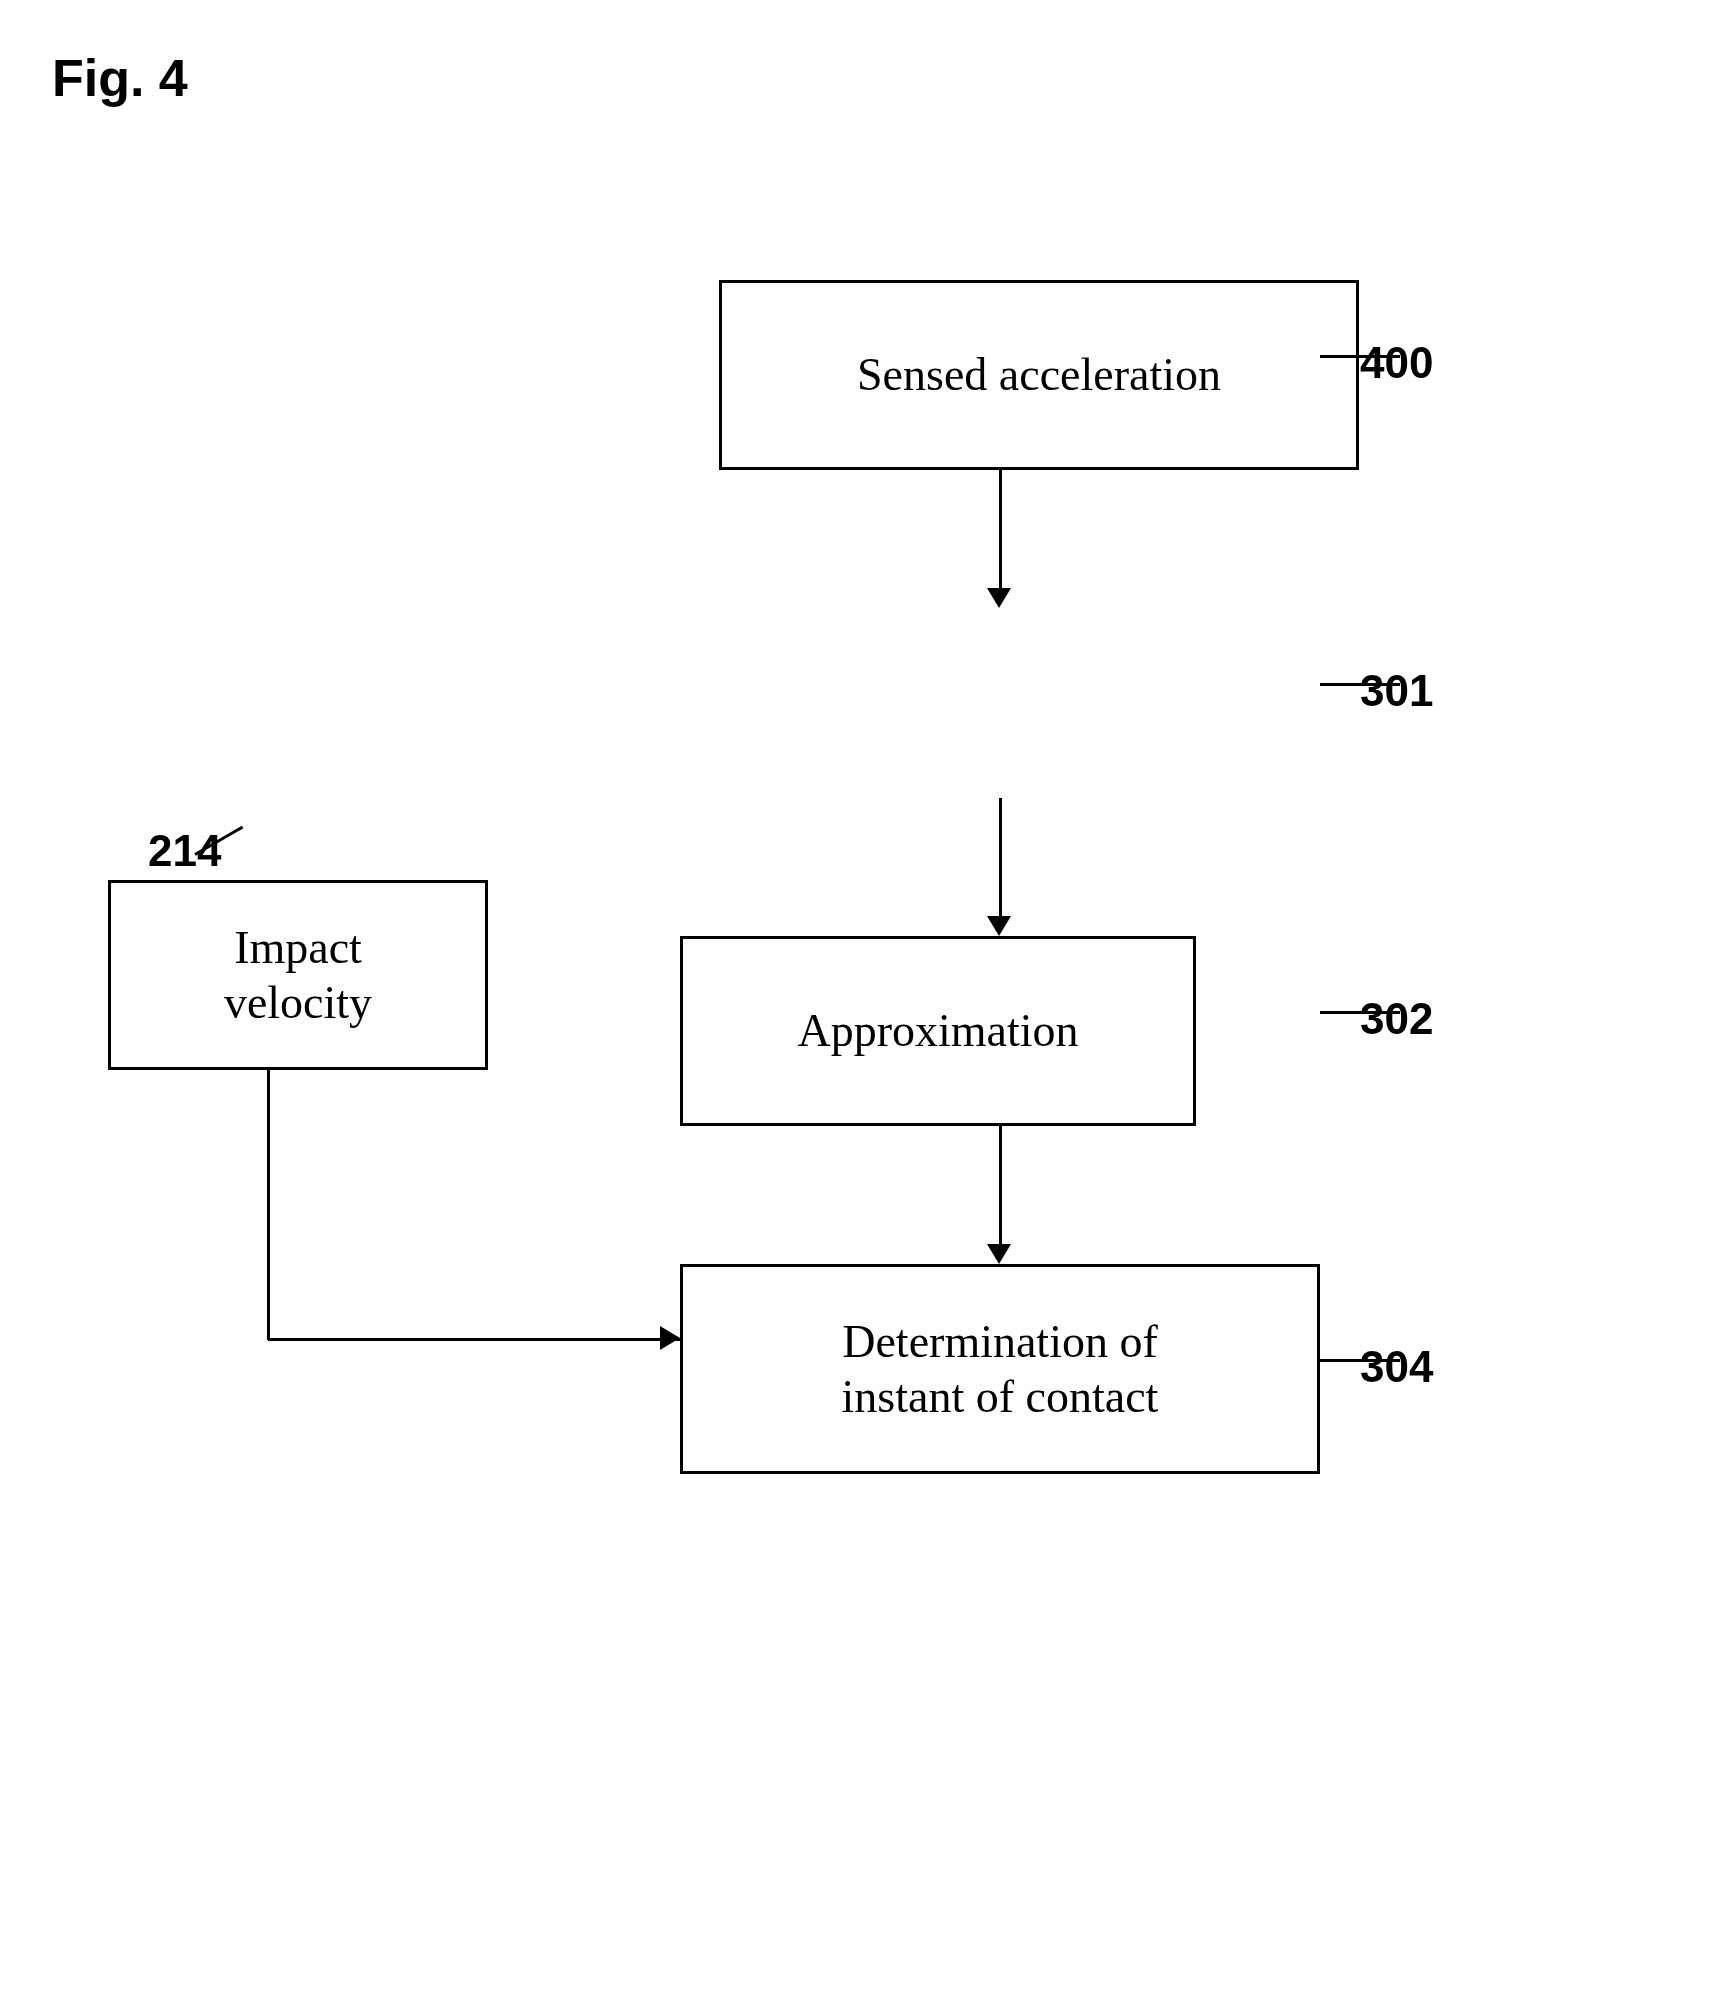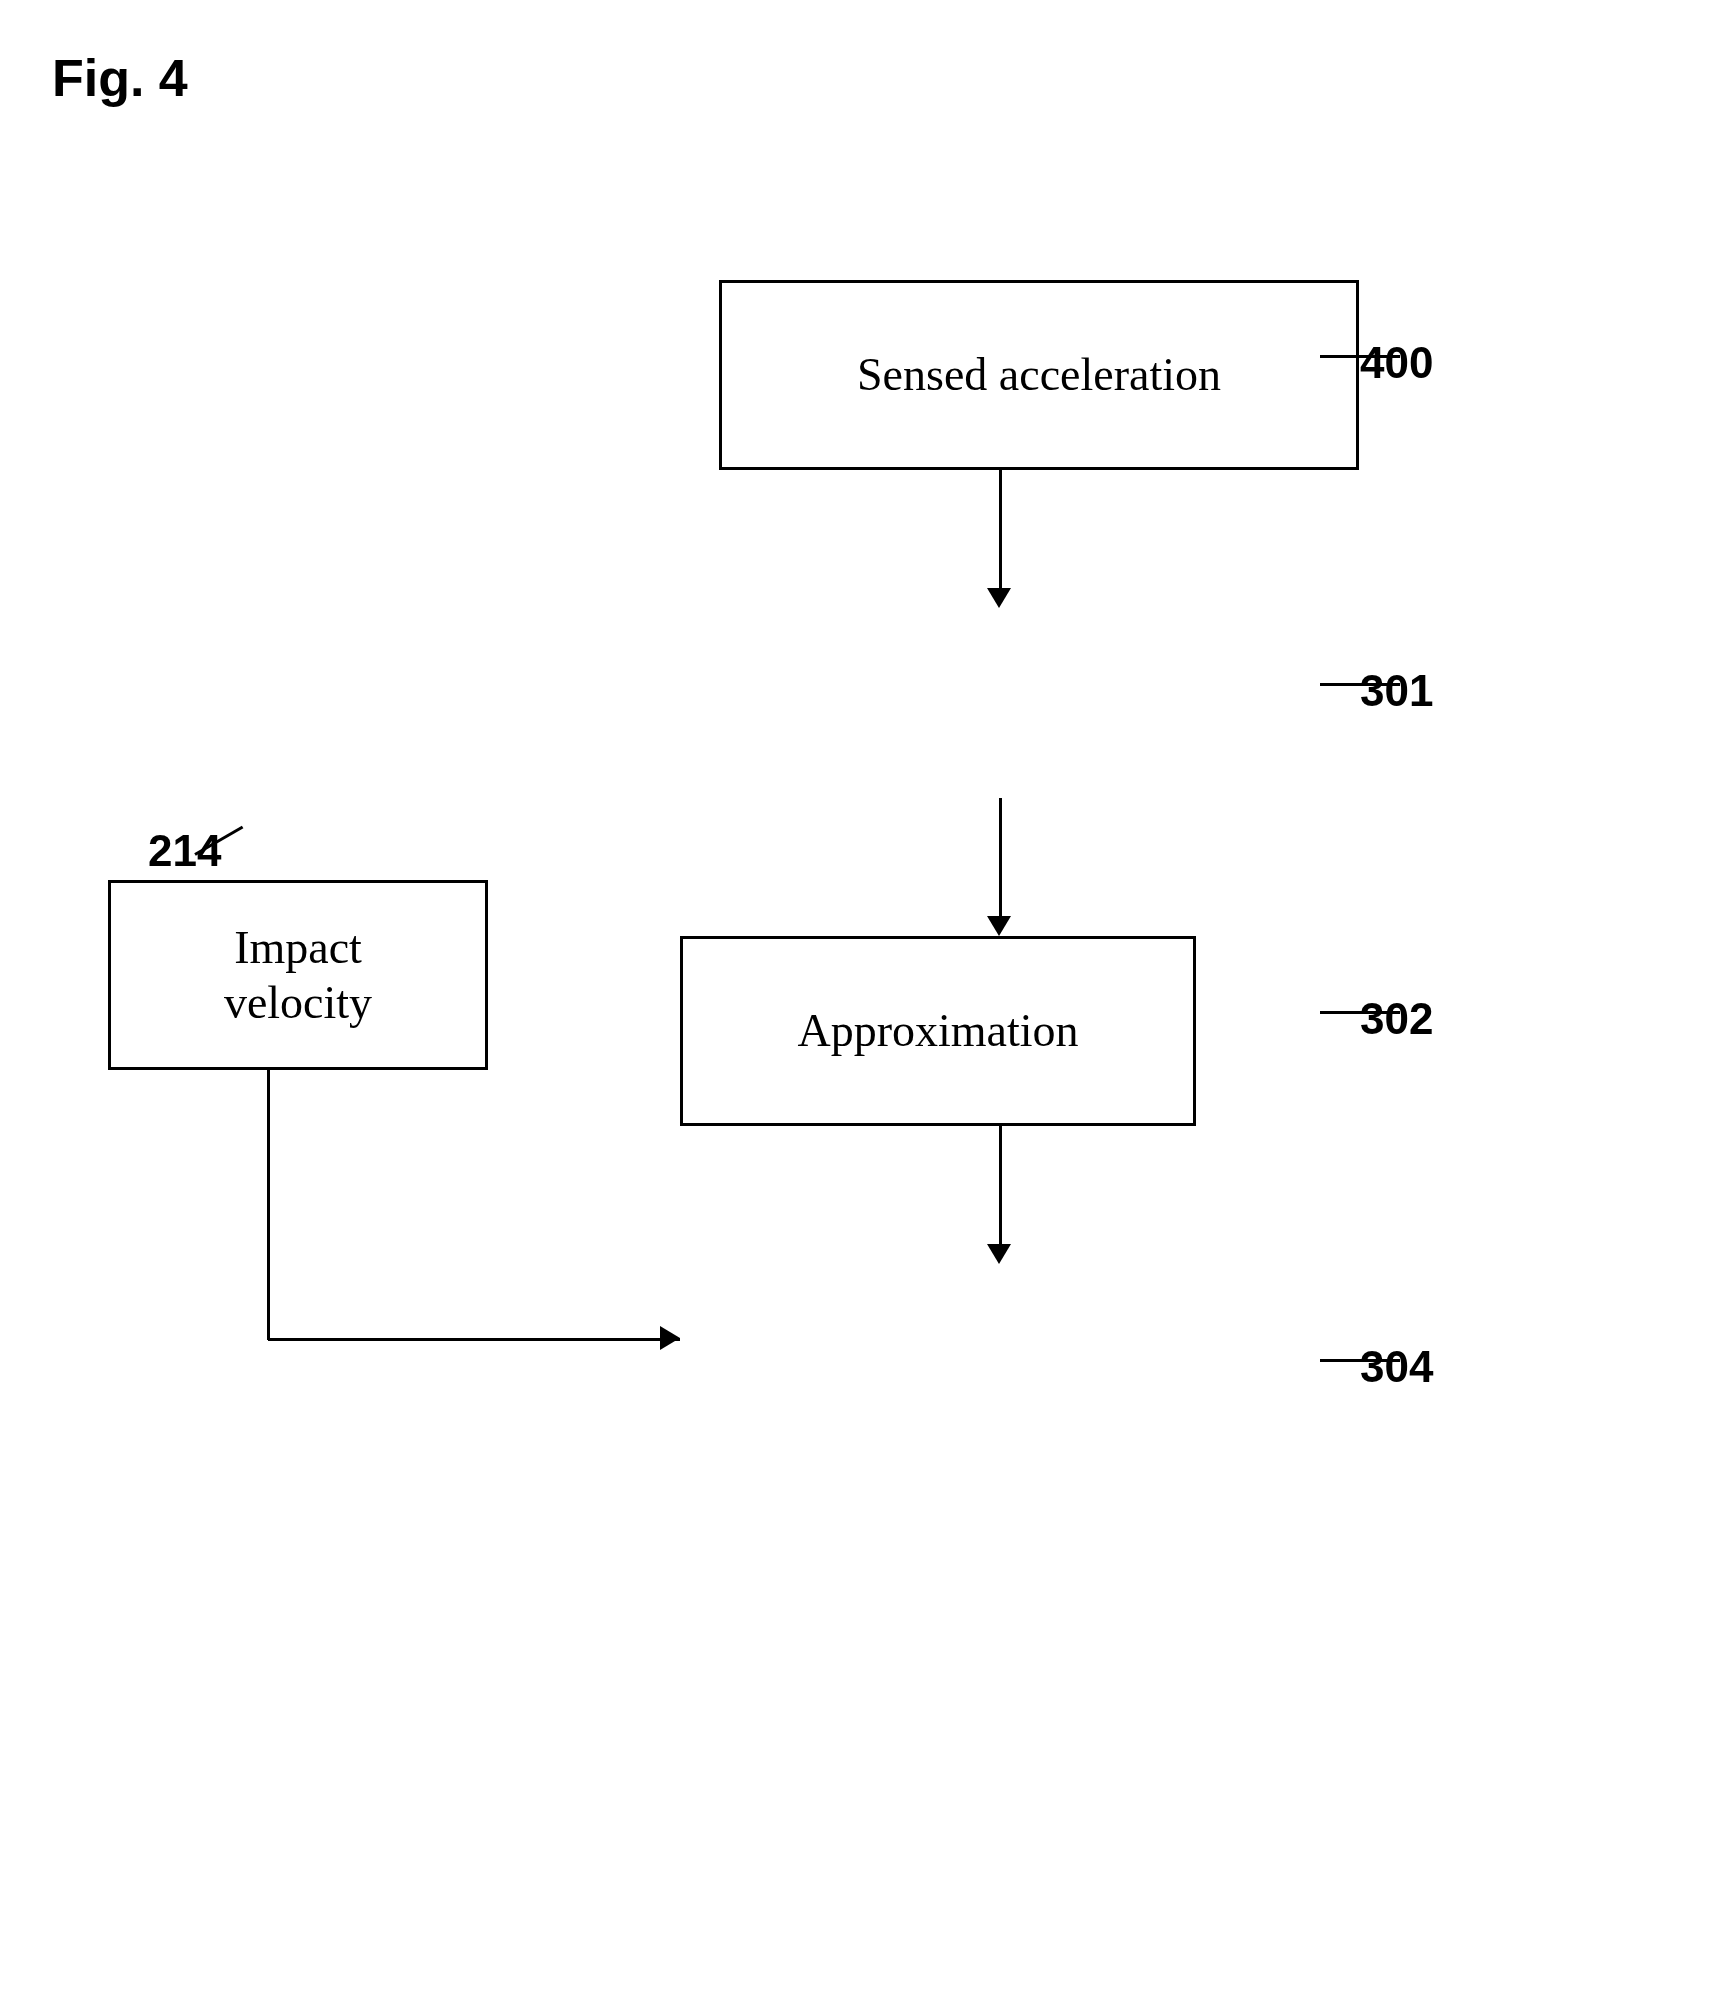--- a/index.html
+++ b/index.html
@@ -129,17 +129,21 @@
     <span class="box-text" style="white-space: pre-line;">Impact
 velocity</span>
   </div>
 
   <div class="arrow-v" style="left:267px; top:910px; height:270px;"></div>
 
   <div class="arrow-h" style="left:268px; top:1178px; width:412px;"></div>
 
   <div class="arrowhead-right" style="left:660px; top:1166px;"></div>
 
+  <div class="flow-box" style="left: 680px; top: 1104px; width: 640px; height: 210px;">
+    <span class="box-text" style="white-space: pre-line;">Determination of
+instant of contact</span>
+  </div>
 
   <div style="position:absolute; left:1320px; top:1199px; width:80px; height:3px; background:#000;"></div>
   <div class="ref-label" style="left:1360px; top:1182px;">304</div>
 
 </div>
 
 </body></html>

